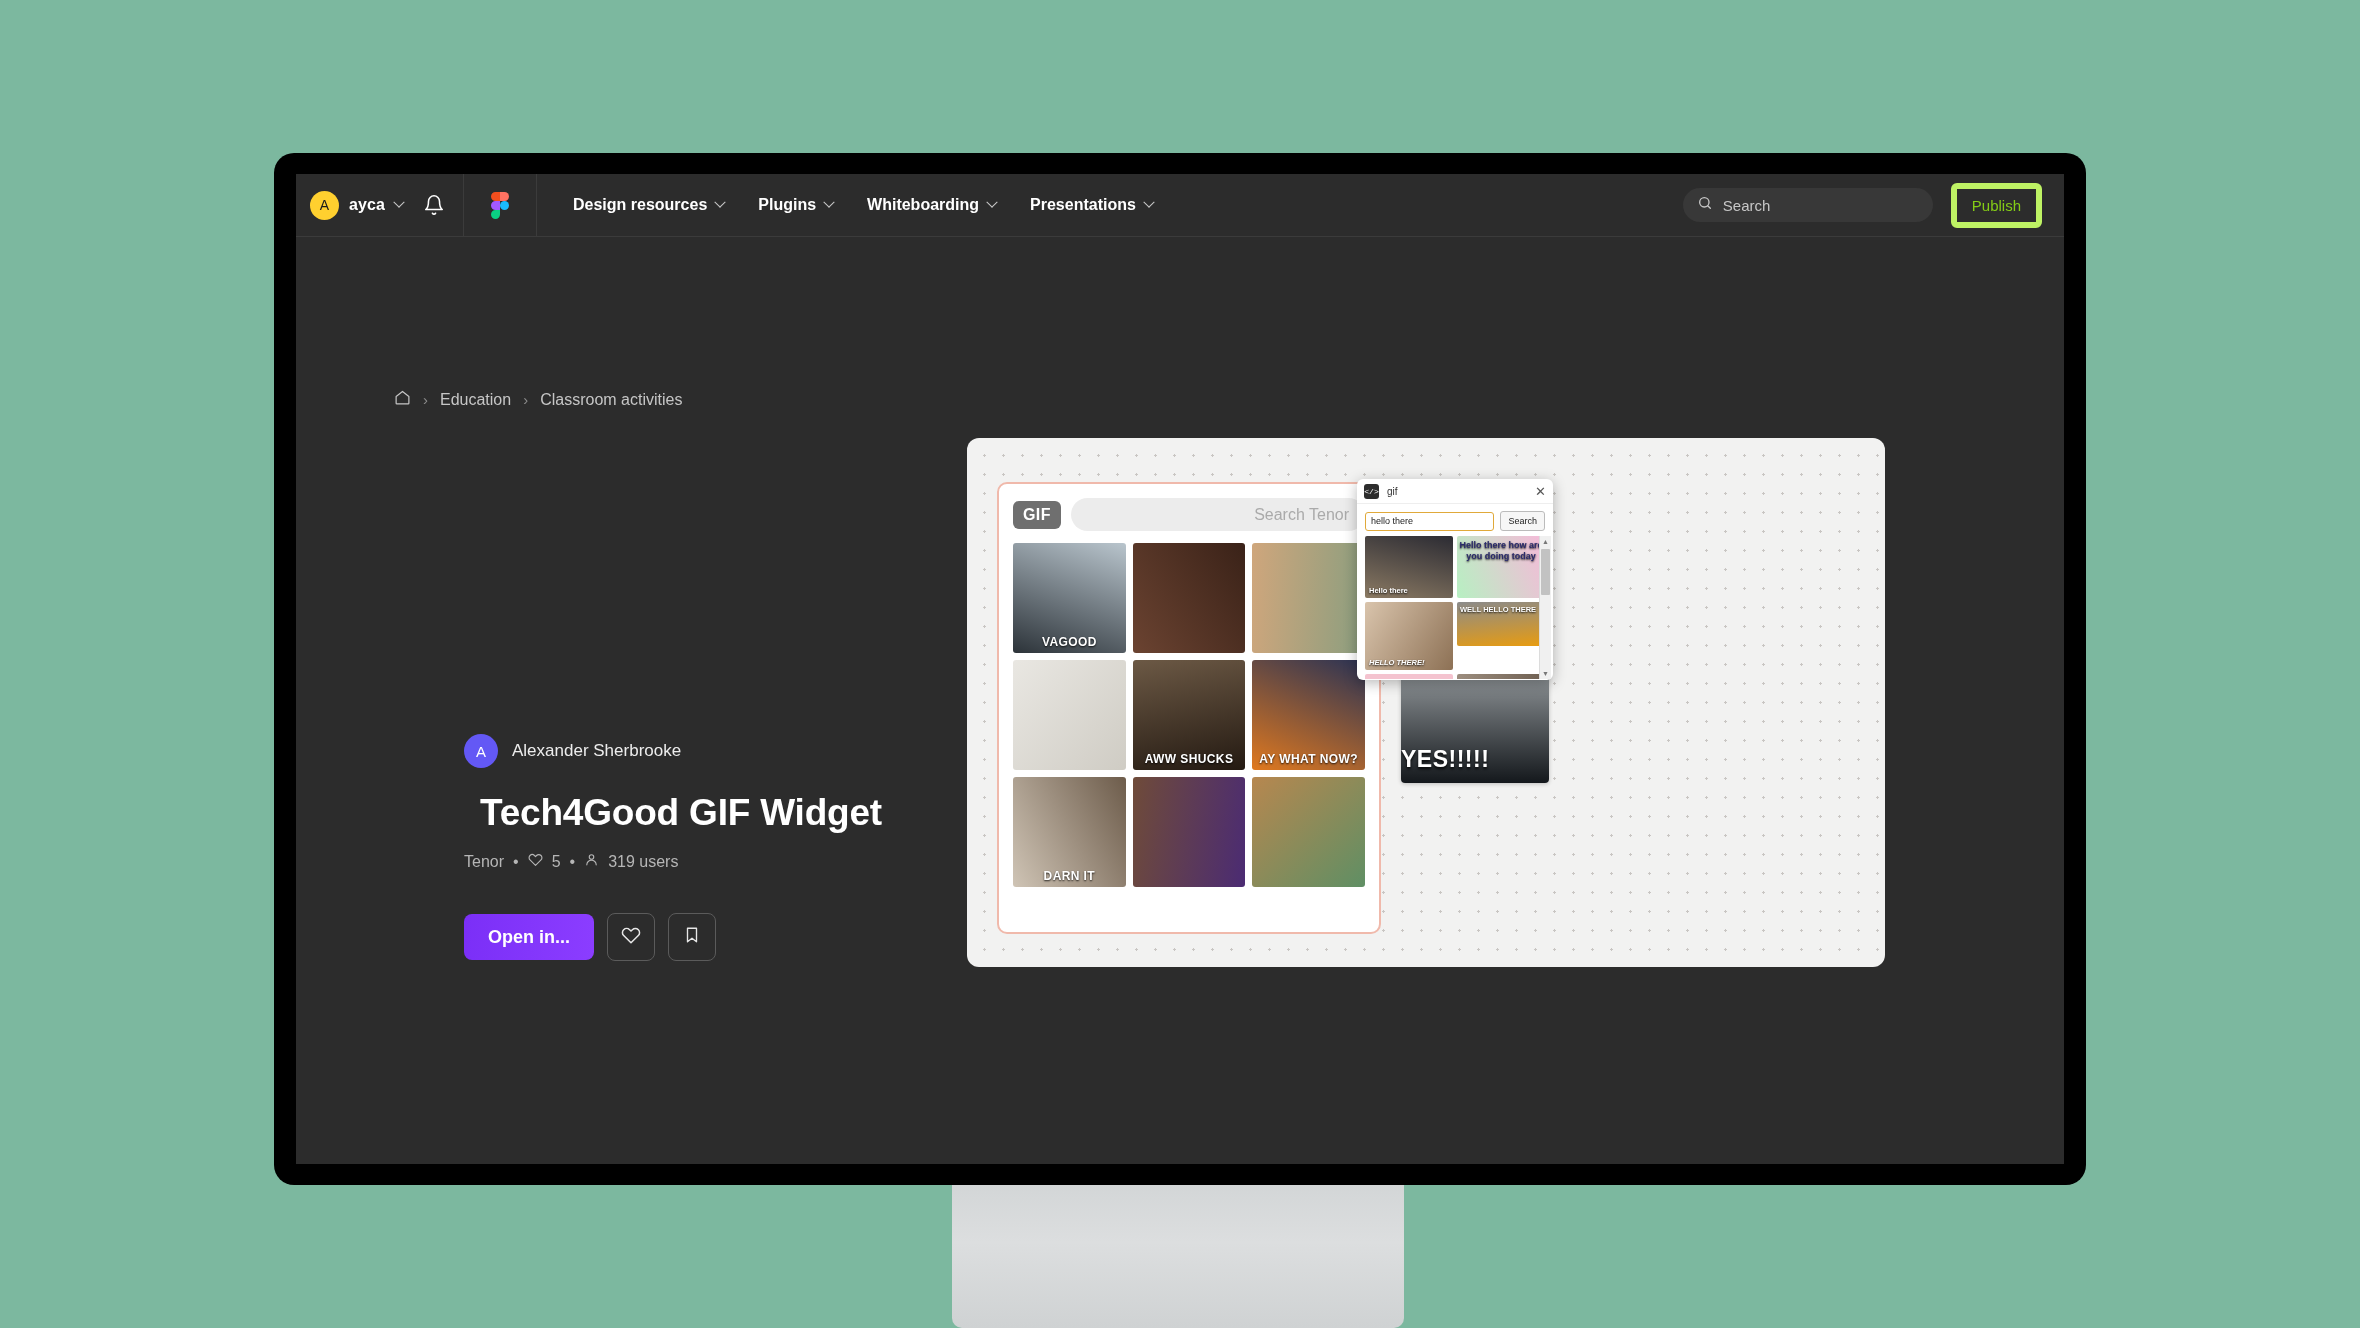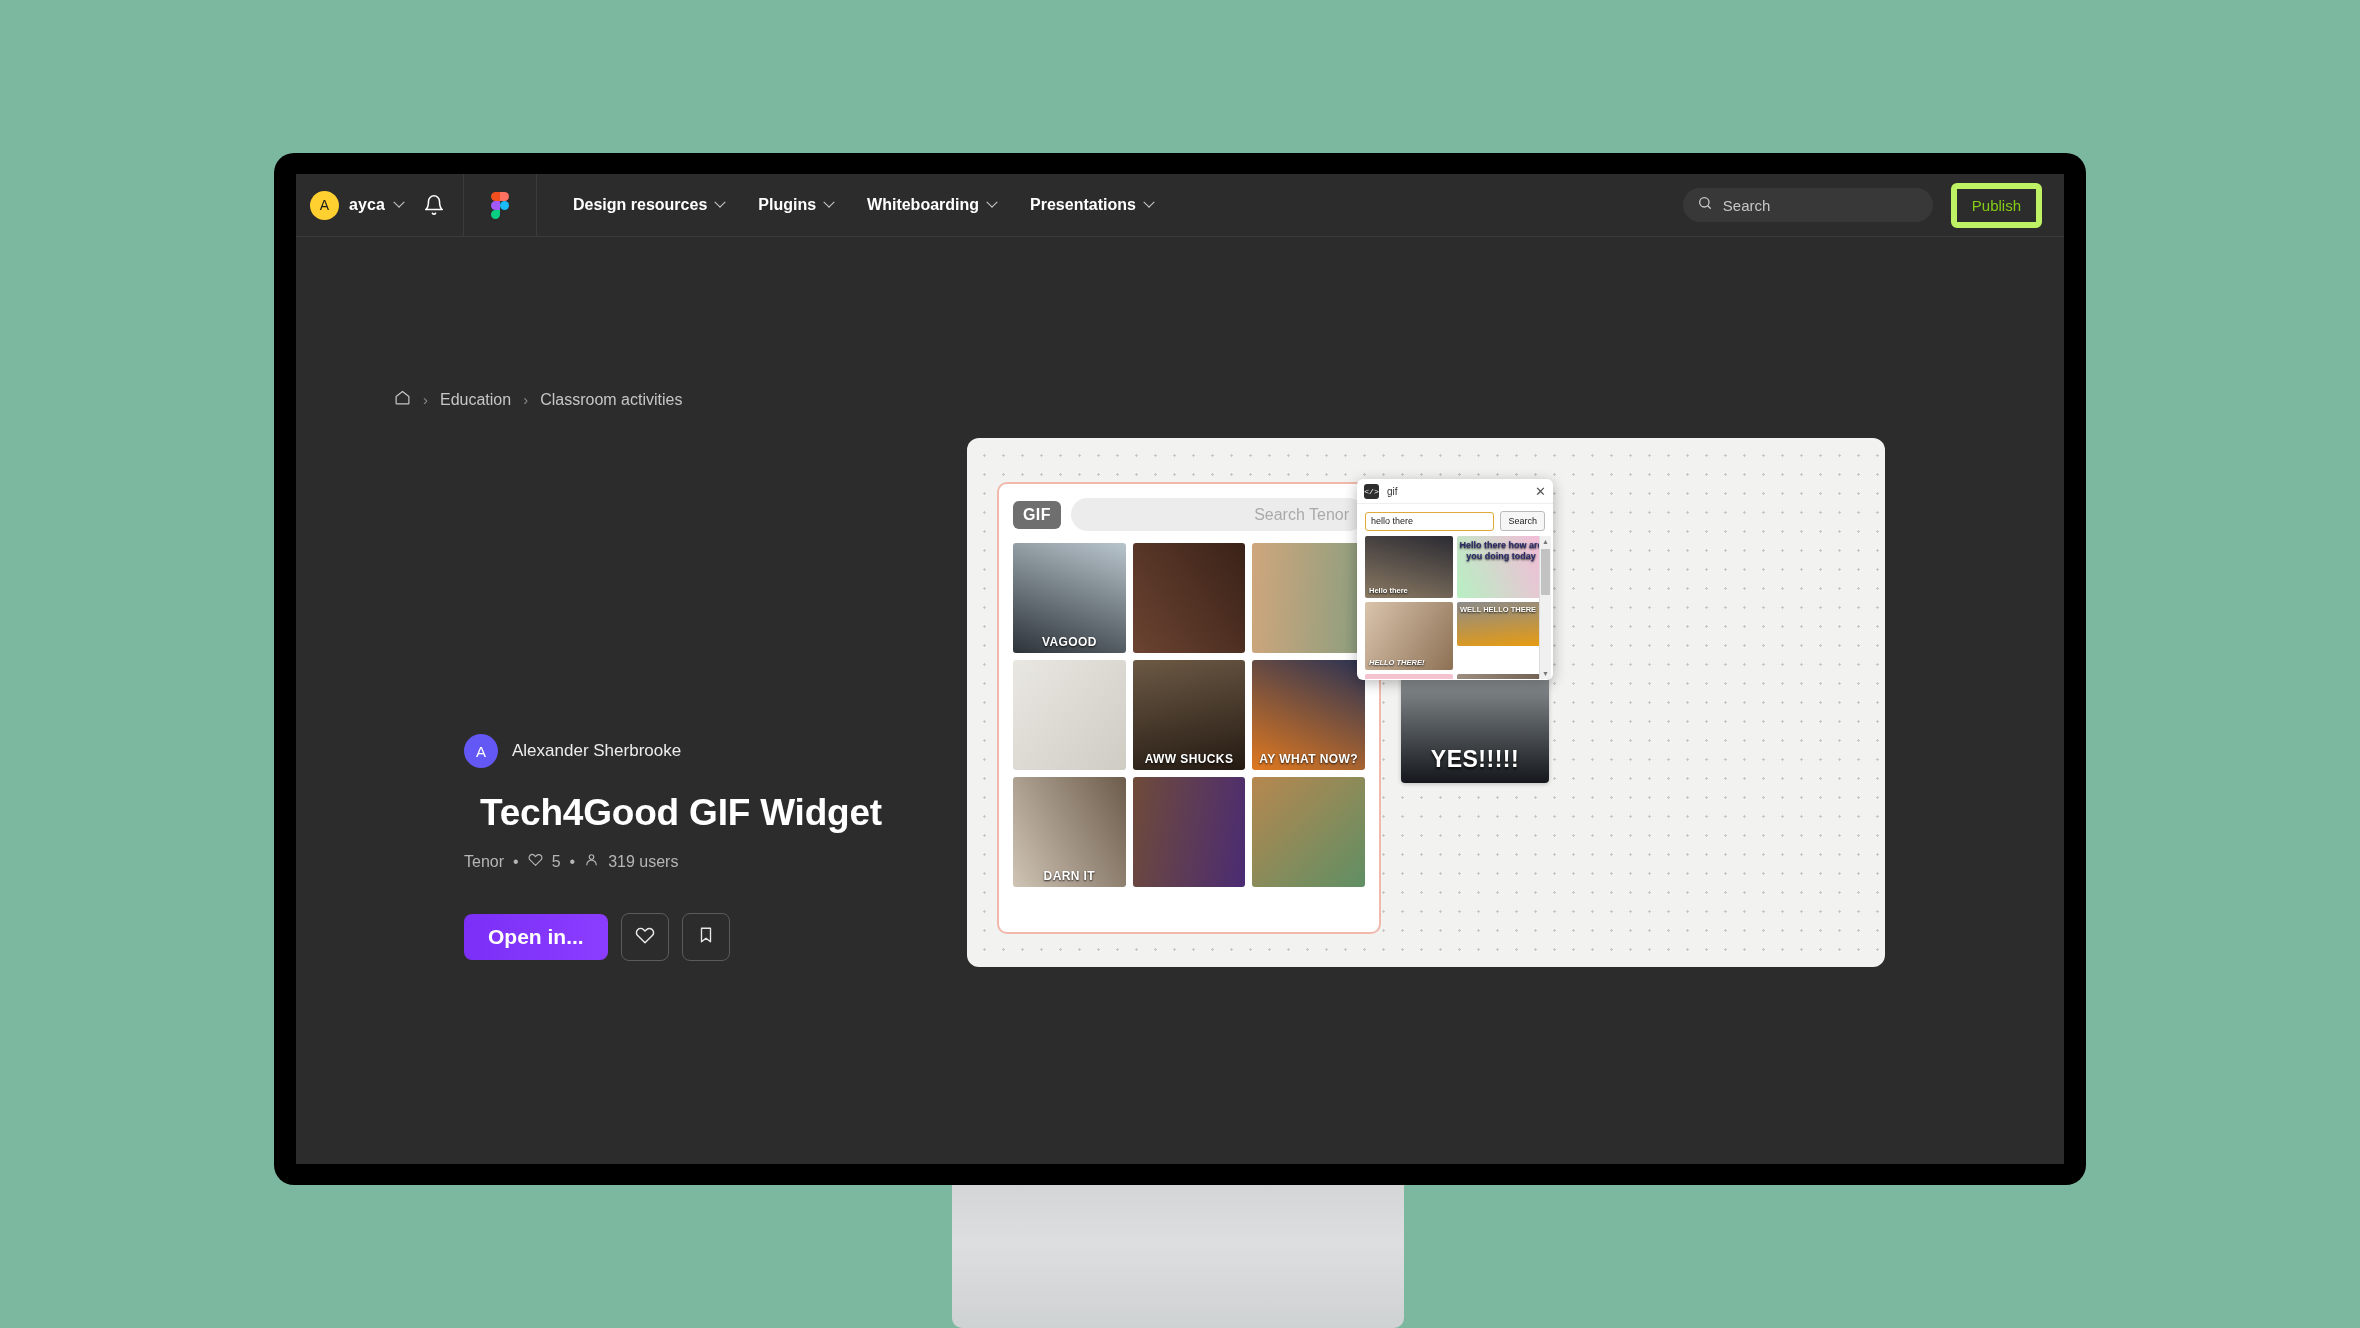--- a/index.html
+++ b/index.html
@@ -56,21 +56,21 @@
   
   #detail{position:absolute;left:168px;top:560px;}
   .author-row{display:flex;align-items:center;gap:14px;}
   .author-av{width:34px;height:34px;border-radius:50%;background:#6358f5;color:#fff;
     display:flex;align-items:center;justify-content:center;font-size:15px;}
   .author-name{color:#ededed;font-size:17px;}
   .title{color:#fff;font-size:37px;font-weight:700;margin:24px 16px 0;letter-spacing:-.2px;}
   .meta{color:#b6b6b6;font-size:16px;margin-top:18px;display:flex;align-items:center;gap:9px;}
   .actions{display:flex;align-items:center;gap:13px;margin-top:42px;}
   .btn-primary{height:46px;padding:0 24px;background:#7b2ff7;background:linear-gradient(90deg,#7b2ff7,#8b3dff);
-    border-radius:8px;color:#fff;font-size:21px;font-weight:700;display:flex;align-items:center;cursor:pointer;}
+    border-radius:8px;color:#fff;font-size:18px;font-weight:700;display:flex;align-items:center;cursor:pointer;}
   .icon-btn{width:46px;height:46px;border:1px solid #5b5b5b;border-radius:8px;
     display:flex;align-items:center;justify-content:center;cursor:pointer;}
 
   
   #preview{position:absolute;left:671px;top:264px;width:918px;height:529px;
     background:#f2f2f1;border-radius:12px;
     background-image:radial-gradient(#c9c6c3 1.1px, transparent 1.2px);
     background-size:19px 19px;background-position:8px 8px;overflow:hidden;}
 
   
@@ -83,21 +83,21 @@
     padding:0 16px;color:#aaa;font-size:16px;justify-content:flex-end;}
   .gw-grid{display:grid;grid-template-columns:repeat(3,1fr);gap:7px;padding:12px 14px 14px;}
   .gw-cell{position:relative;height:110px;border-radius:3px;overflow:hidden;}
   .gw-cap{position:absolute;left:0;right:0;bottom:4px;text-align:center;color:#fff;
     font-size:12px;font-weight:700;letter-spacing:.4px;text-shadow:0 1px 2px rgba(0,0,0,.85);}
 
   
   .mid-card{position:absolute;border-radius:4px;overflow:hidden;box-shadow:0 1px 4px rgba(0,0,0,.22);}
   .card-gif-tag{position:absolute;right:4px;top:4px;background:#2b2b2b;color:#fff;
     font-size:10px;font-weight:700;padding:2px 5px;border-radius:3px;letter-spacing:.4px;}
-  .card-cap{position:absolute;left:0;right:0;text-align:center;color:#fff;font-weight:700;
+  .card-cap{position:absolute;left:0;right:0;text-align:left;color:#fff;font-weight:700;
     text-shadow:0 2px 3px rgba(0,0,0,.9);}
 
   
   #popup{position:absolute;left:390px;top:41px;width:196px;height:201px;background:#fff;
     border-radius:6px;box-shadow:0 3px 14px rgba(0,0,0,.28);overflow:hidden;}
   .pu-title{height:24px;display:flex;align-items:center;gap:8px;padding:0 7px;border-bottom:1px solid #eee;}
   .pu-ico{width:15px;height:15px;background:#2d2d2d;border-radius:3px;color:#fff;font-size:8px;
     display:flex;align-items:center;justify-content:center;font-family:"Liberation Mono",monospace;}
   .pu-name{font-size:10px;color:#333;}
   .pu-close{margin-left:auto;color:#555;font-size:13px;line-height:1;cursor:pointer;}

